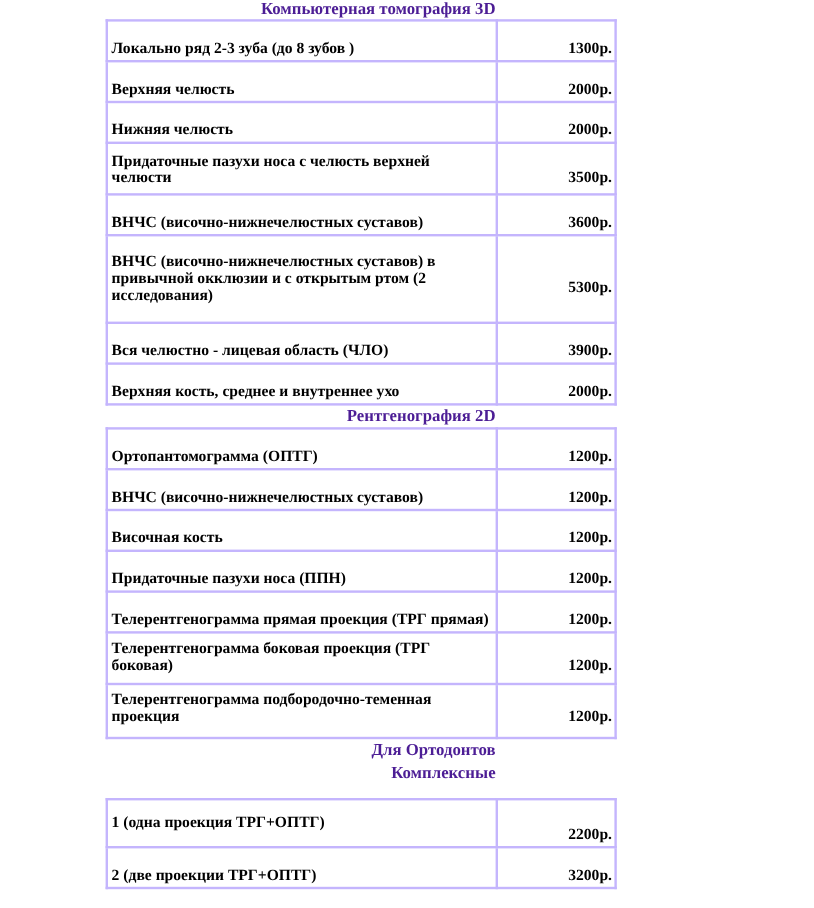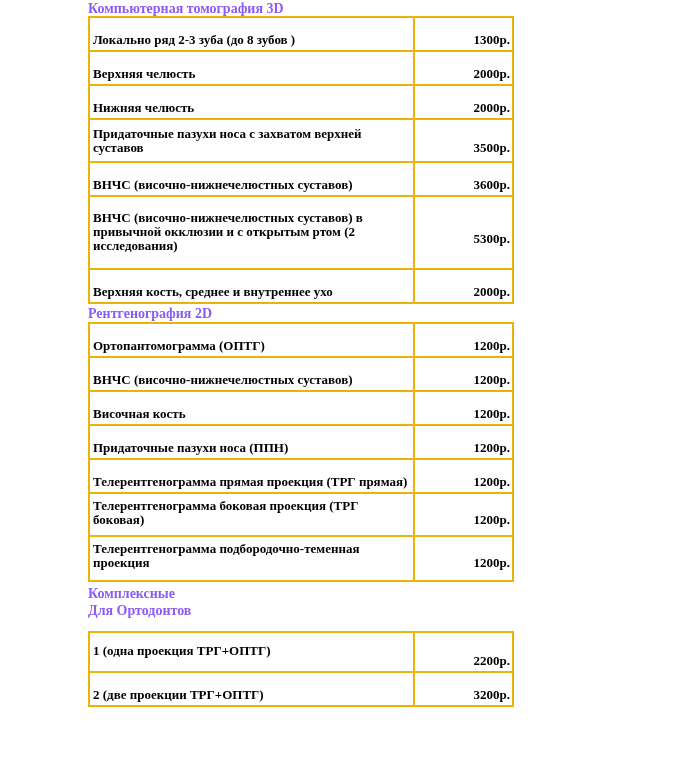--- a/index.html
+++ b/index.html
@@ -14,39 +14,39 @@
     overflow: hidden;
   }
   .content {
     position: absolute;
     left: 88px;
     top: 0;
     width: 424px;
   }
   .sec-heading {
     width: 325px;
-    text-align: left;
-    color: #8b5cf6;
+    text-align: right;
+    color: #4c1d95;
     font-size: 14px;
     line-height: 15px;
     font-weight: bold;
   }
   .h-top    { margin: 1px 0 0 0; }
   .h-mid    { margin: 2px 0 1px 0; }
   .h-cplx   { margin: 4px 0 0 0; }
   .h-ortho  { margin: 2px 0 0 0; }
   .gap-before-t3 { height: 13px; }
 
   table.price-table {
     border-collapse: collapse;
     table-layout: fixed;
     width: 424px;
   }
   .price-table td {
-    border: 2px solid #eab308;
+    border: 2px solid #c4b5fd;
     vertical-align: bottom;
     font-size: 13px;
     line-height: 14px;
     font-weight: bold;
     overflow: hidden;
   }
   .price-table td.label {
     text-align: left;
     padding: 1px 2px 3px 3px;
   }
@@ -79,30 +79,34 @@
         </tr>
         <tr style="height:26px">
           <td class="label">Верхняя челюсть</td>
           <td class="price">2000р.</td>
         </tr>
         <tr style="height:30px">
           <td class="label">Нижняя челюсть</td>
           <td class="price">2000р.</td>
         </tr>
         <tr style="height:43px">
-          <td class="label pb6">Придаточные пазухи носа с захватом верхней суставов</td>
+          <td class="label pb6">Придаточные пазухи носа с челюсть верхней челюсти</td>
           <td class="price pb6">3500р.</td>
         </tr>
         <tr style="height:31px">
           <td class="label">ВНЧС (височно-нижнечелюстных суставов)</td>
           <td class="price">3600р.</td>
         </tr>
         <tr style="height:73px">
           <td class="label vmid">ВНЧС (височно-нижнечелюстных суставов) в привычной окклюзии и с открытым ртом (2 исследования)</td>
           <td class="price vmid">5300р.</td>
+        </tr>
+        <tr style="height:33px">
+          <td class="label">Вся челюстно - лицевая область (ЧЛО)</td>
+          <td class="price">3900р.</td>
         </tr>
         <tr style="height:33px">
           <td class="label">Верхняя кость, среднее и внутреннее ухо</td>
           <td class="price">2000р.</td>
         </tr>
       </tbody>
     </table>
 
     <div class="sec-heading h-mid">Рентгенография 2D</div>
 
@@ -136,22 +140,22 @@
           <td class="label pb8">Телерентгенограмма боковая проекция (ТРГ боковая)</td>
           <td class="price pb8">1200р.</td>
         </tr>
         <tr style="height:45px">
           <td class="label pb10">Телерентгенограмма подбородочно-теменная проекция</td>
           <td class="price pb10">1200р.</td>
         </tr>
       </tbody>
     </table>
 
+    <div class="sec-heading h-ortho">Для Ортодонтов</div>
     <div class="sec-heading h-cplx">Комплексные</div>
-    <div class="sec-heading h-ortho">Для Ортодонтов</div>
     <div class="gap-before-t3"></div>
 
     <table class="price-table">
       <colgroup>
           <col style="width:325px">
           <col style="width:99px">
         </colgroup>
       <tbody>
         <tr style="height:40px">
           <td class="label vmid">1 (одна проекция ТРГ+ОПТГ)</td>

